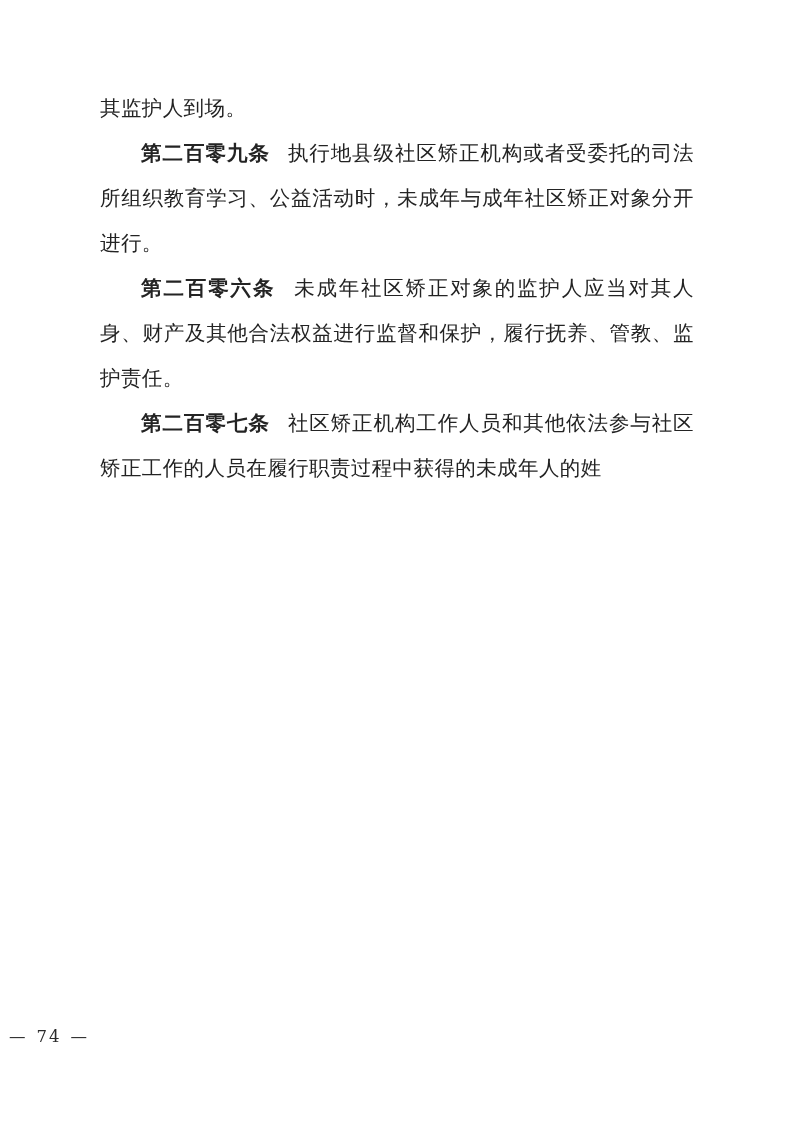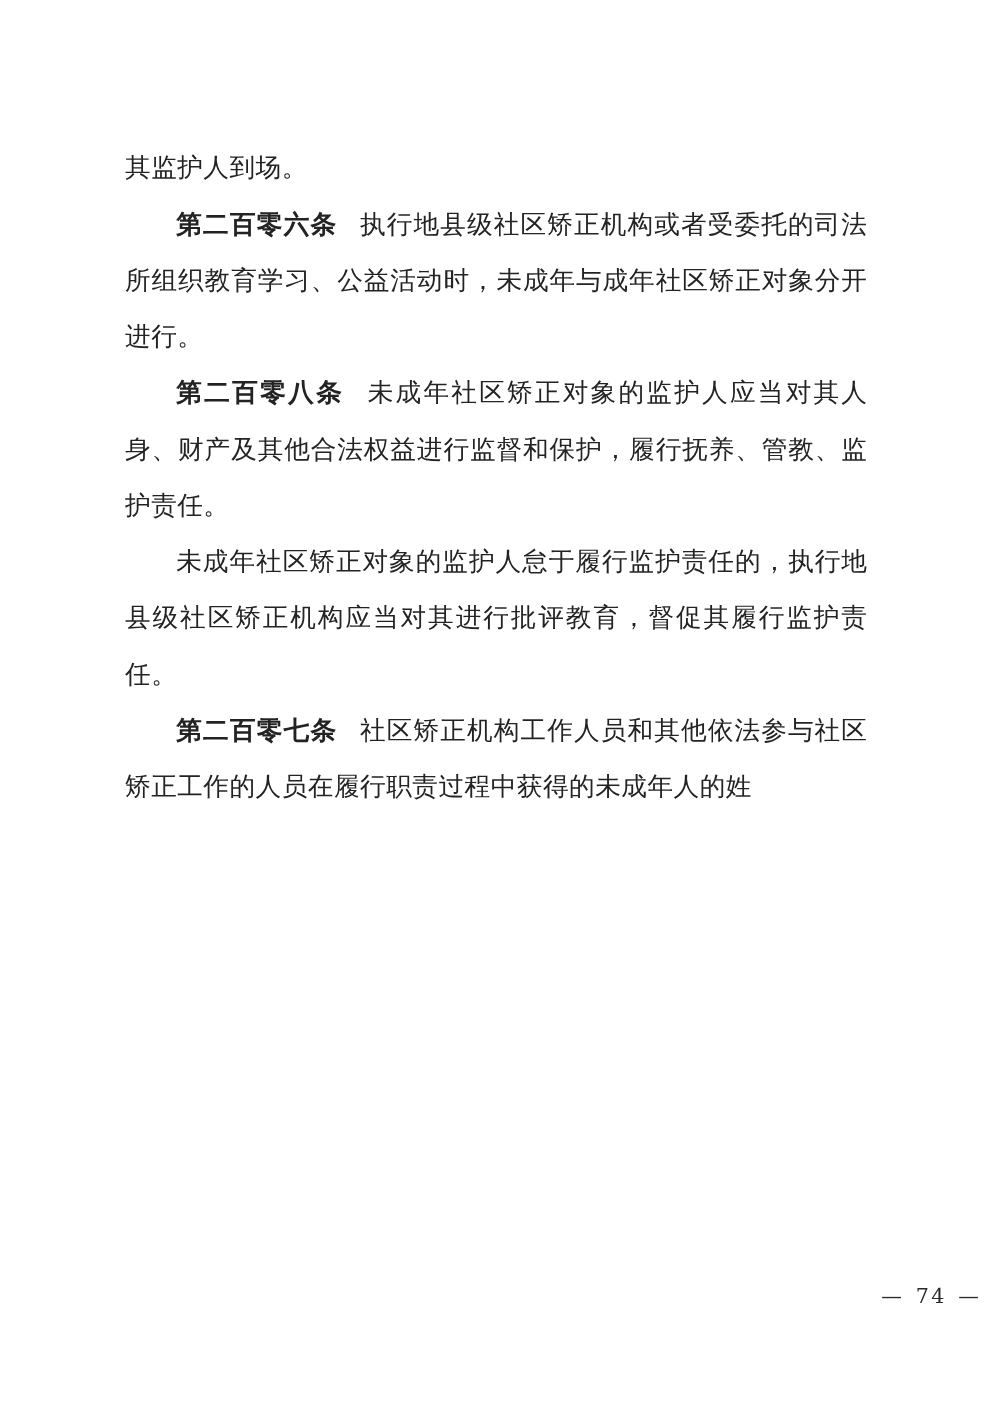--- a/index.html
+++ b/index.html
@@ -13,21 +13,21 @@
     position: relative;
     font-family: "DejaVu Serif", serif;
     color: #1a1a1a;
   }
   .page {
     position: absolute;
     left: 0; top: 0;
     width: 794px;
     height: 1122px;
     box-sizing: border-box;
-    padding: 112px 100px 60px 100px;
+    padding: 86px 100px 60px 100px;
   }
   .doc-body {
     font-size: 20.5px;
     line-height: 45px;
     text-align: justify;
     text-justify: inter-ideograph;
     letter-spacing: 0.4px;
     color: #232323;
   }
   .para {
@@ -43,21 +43,21 @@
   }
   .art-gap {
     display: inline-block;
     width: 0.85em;
   }
   .footer {
     position: absolute;
     left: 0;
     right: 0;
     bottom: 76px;
-    text-align: right;
+    text-align: left;
     font-size: 16.5px;
     color: #2a2a2a;
     font-family: "DejaVu Serif", serif;
     letter-spacing: 2px;
   }
   .footer .dash {
     display: inline-block;
     margin: 0 9px;
   }
 </style>
@@ -67,30 +67,27 @@
 <div class="page">
   <div class="doc-body">
 
     <p class="para noindent">
       <span>其监护人到场。</span>
     </p>
 
 
 
     <p class="para">
-      <span class="art-num">第二百零六条</span><span class="art-gap"></span><span>执行地县级社区矫正机构或者受委托的司法所组织教育学习、公益活动时，未成年与成年社区矫正对象分开进行。</span>
+      <span class="art-num">第二百零九条</span><span class="art-gap"></span><span>执行地县级社区矫正机构或者受委托的司法所组织教育学习、公益活动时，未成年与成年社区矫正对象分开进行。</span>
     </p>
 
     <p class="para">
-      <span class="art-num">第二百零八条</span><span class="art-gap"></span><span>未成年社区矫正对象的监护人应当对其人身、财产及其他合法权益进行监督和保护，履行抚养、管教、监护责任。</span>
+      <span class="art-num">第二百零六条</span><span class="art-gap"></span><span>未成年社区矫正对象的监护人应当对其人身、财产及其他合法权益进行监督和保护，履行抚养、管教、监护责任。</span>
     </p>
 
-    <p class="para">
-      <span>未成年社区矫正对象的监护人怠于履行监护责任的，执行地县级社区矫正机构应当对其进行批评教育，督促其履行监护责任。</span>
-    </p>
 
 
     <p class="para">
       <span class="art-num">第二百零七条</span><span class="art-gap"></span><span>社区矫正机构工作人员和其他依法参与社区矫正工作的人员在履行职责过程中获得的未成年人的姓</span>
     </p>
 
   </div>
 
   <div class="footer">
     <span class="dash">—</span><span>74</span><span class="dash">—</span>

